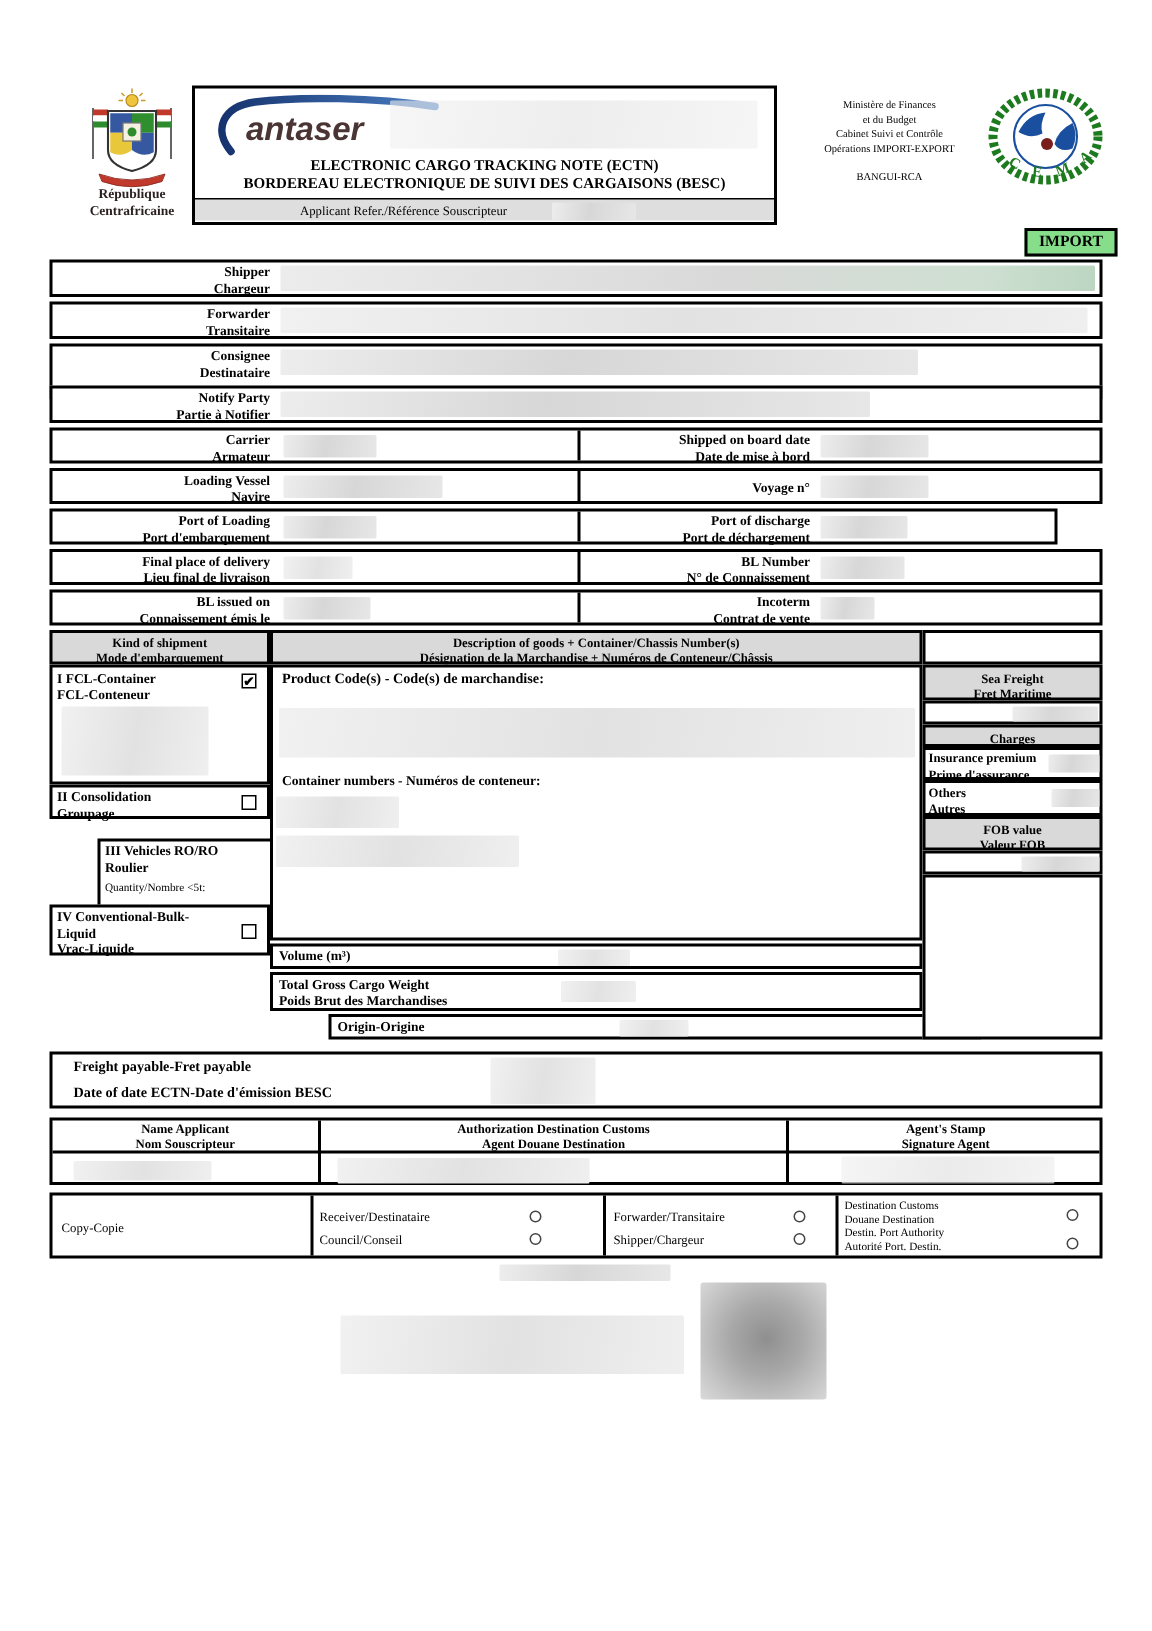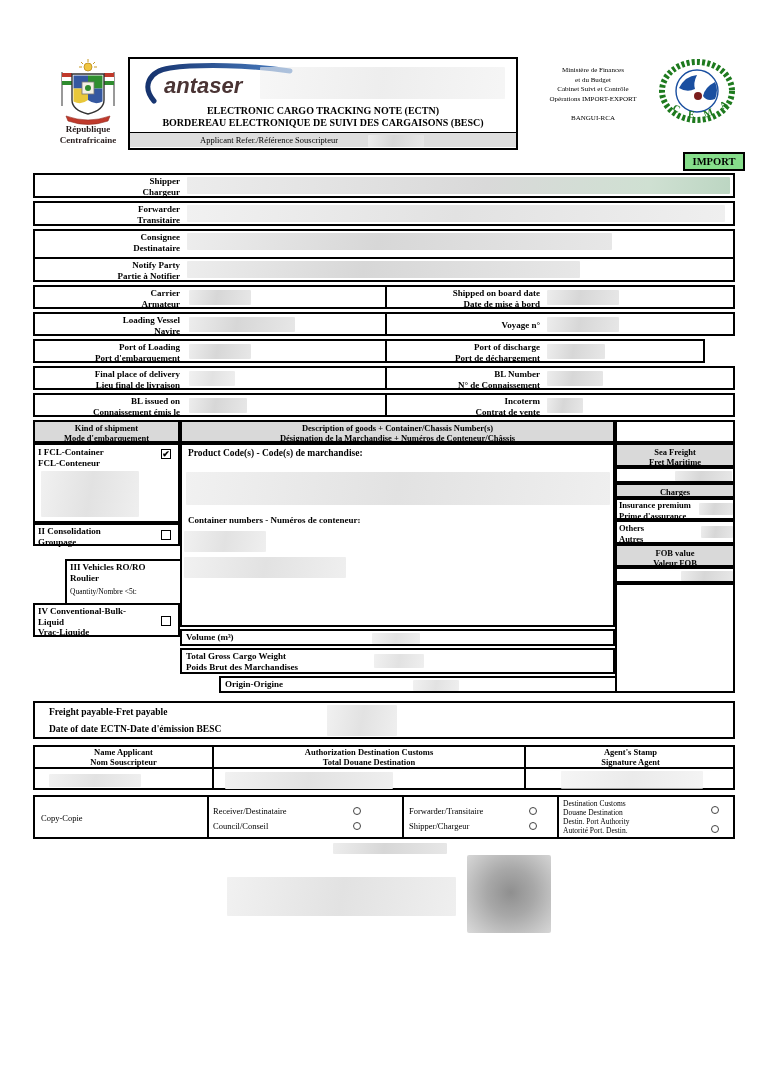--- a/index.html
+++ b/index.html
@@ -336,21 +336,21 @@
   <div class="box" style="left:33px;top:745px;width:702px;height:45px;">
     <div class="abs" style="left:177px;top:0;width:2px;height:100%;background:#000;"></div>
     <div class="abs" style="left:489px;top:0;width:2px;height:100%;background:#000;"></div>
     <div class="abs" style="left:0;top:20px;width:100%;height:2px;background:#000;"></div>
     <div class="abs lbl c" style="left:0;top:1px;width:177px;font-size:8.5px;line-height:9.5px;">
       <div>Name Applicant</div>
       <div>Nom Souscripteur</div>
     </div>
     <div class="abs lbl c" style="left:179px;top:1px;width:310px;font-size:8.5px;line-height:9.5px;">
       <div>Authorization Destination Customs</div>
-      <div>Total Douane Destination</div>
+      <div>Agent Douane Destination</div>
     </div>
     <div class="abs lbl c" style="left:491px;top:1px;width:209px;font-size:8.5px;line-height:9.5px;">
       <div>Agent's Stamp</div>
       <div>Signature Agent</div>
     </div>
     <div class="rd rd-light" style="left:14px;top:27px;width:92px;height:13px;"></div>
     <div class="rd rd-light" style="left:190px;top:25px;width:168px;height:17px;"></div>
     <div class="rd rd-light" style="left:526px;top:24px;width:142px;height:18px;opacity:.7;"></div>
   </div>
 

